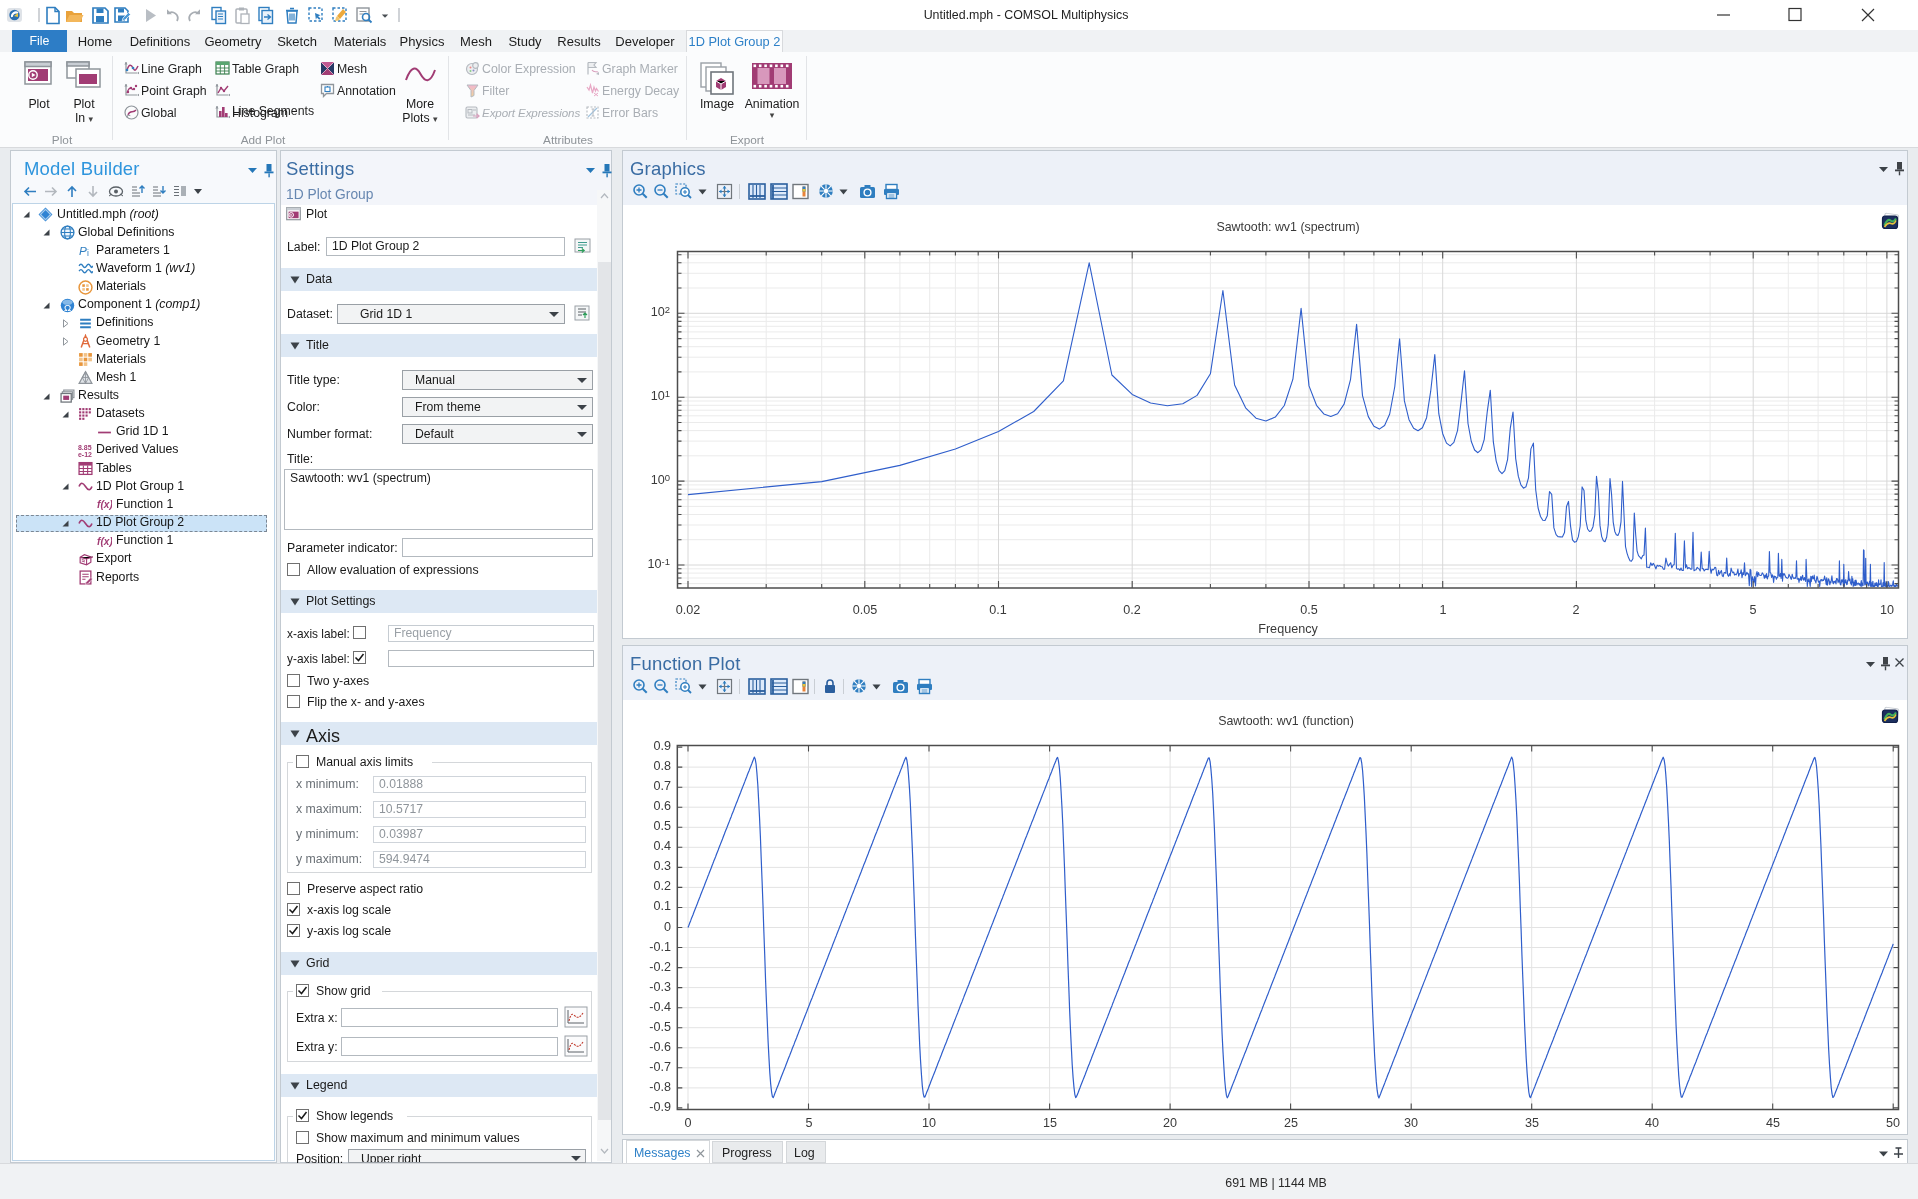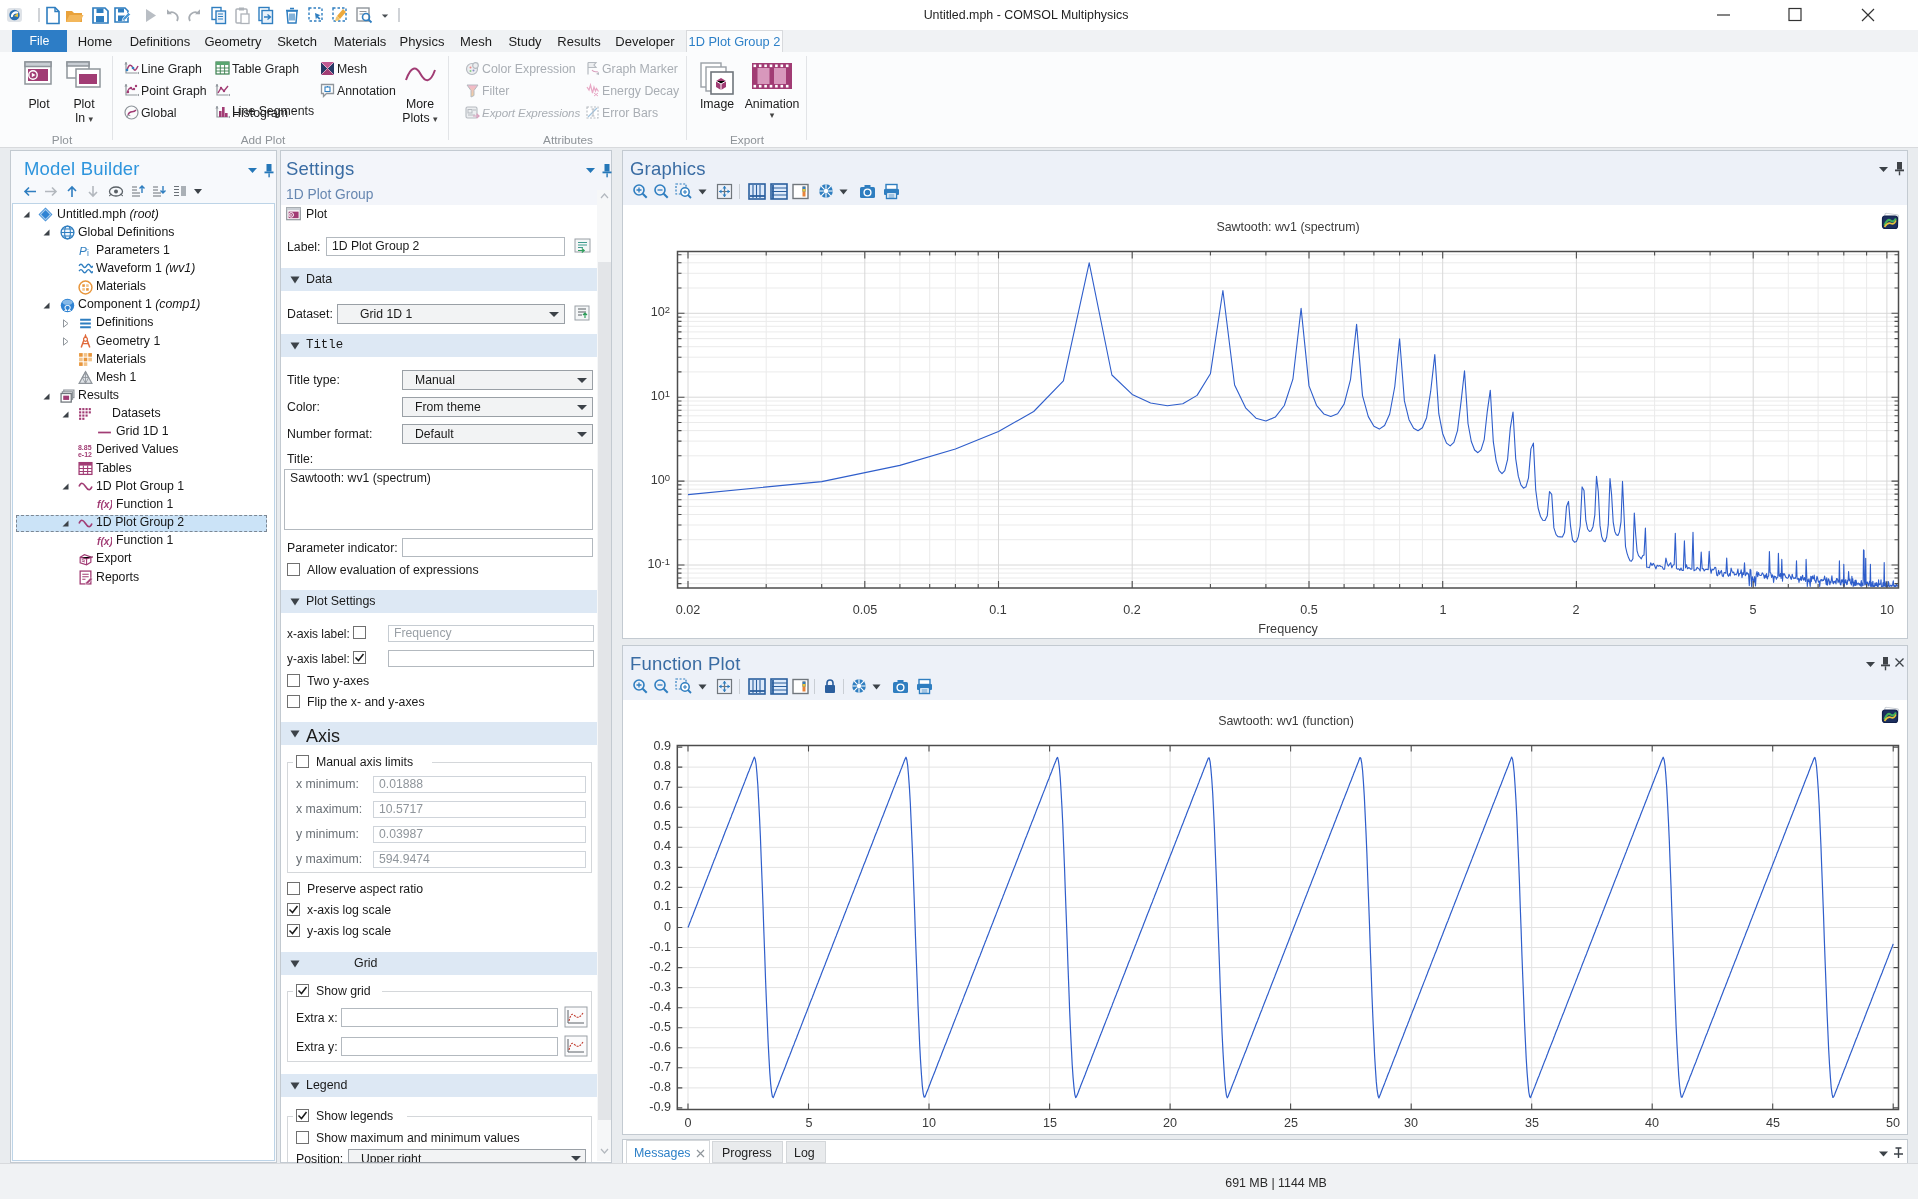--- a/index.html
+++ b/index.html
@@ -417,21 +417,21 @@
         <rect x="4" y="4" width="2" height="2"></rect>
         <rect x="7" y="4" width="2" height="2"></rect>
         <rect x="10" y="4" width="2" height="2"></rect>
         <rect x="1" y="7" width="2" height="2"></rect>
         <rect x="4" y="7" width="2" height="2"></rect>
         <rect x="7" y="7" width="2" height="2"></rect>
         <rect x="1" y="10" width="2" height="2"></rect>
         <rect x="4" y="10" width="2" height="2"></rect>
       </g>
     </svg>
-<div class="trow" style="left:112px;top:406.1px;">Datasets</div>
+<div class="trow" style="left:96px;top:406.1px;">Datasets</div>
 <svg class="ticon" style="left:97px;top:424.8px" viewBox="0 0 14 14">
       <path d="M1 7 h12" stroke="#a13c74" stroke-width="1.6"></path>
     </svg>
 <div class="trow" style="left:116px;top:424.3px;">Grid 1D 1</div>
 <svg class="ticon" style="left:78px;top:442.9px" viewBox="0 0 14 14">
       <text x="0" y="6.5" font-family="Liberation Sans" font-size="6.5" font-weight="bold" fill="#a13c74">8.85</text>
       <text x="0" y="13" font-family="Liberation Sans" font-size="6.5" font-weight="bold" fill="#a13c74">e-12</text>
     </svg>
 <div class="trow" style="left:96px;top:442.4px;">Derived Values</div>
 <svg class="ticon" style="left:78px;top:461.1px" viewBox="0 0 14 14">
@@ -512,21 +512,21 @@
     </svg>
 <svg class="abs" style="left:572px;top:303px" width="21" height="21" viewBox="0 0 21 21">
       <rect x="3" y="3" width="14" height="14" fill="#f4f6f7" stroke="#9aa0a6" stroke-width="1"></rect>
       <path d="M6 6 h8 M6 9 h8 M6 12 h4" stroke="#5a6066" stroke-width="1.1"></path>
       <path d="M13 15 v-5 m-2 2 l2-2 2 2" stroke="#2e9e5b" stroke-width="1.2" fill="none"></path>
     </svg>
 <div class="abs" style="left:281px;top:334px;width:316px;height:23px;background:#dde8f4;"></div>
     <svg class="abs" style="left:290px;top:342px" width="10" height="8" viewBox="0 0 10 8">
       <path d="M0.5 0.5 h9 L5 7.5Z" fill="#3c4248"></path>
     </svg>
-    <div class="abs" style="left:306px;top:338px;font-size:12.4px;font-family:Liberation Mono, monospace;">Title</div>
+    <div class="abs" style="left:306px;top:338px;font-size:12.4px;">Title</div>
 <div class="lab" style="left:287px;top:373px;">Title type:</div>
     <div class="cmb" style="left:402px;top:370px;width:191px;height:20px;line-height:19px;"><span style="margin-left:12px;">Manual</span></div>
     <svg class="abs" style="left:576px;top:377px" width="12" height="7" viewBox="0 0 12 7">
       <path d="M1 1 l5 5 5-5Z" fill="#3c4248"></path>
     </svg>
 <div class="lab" style="left:287px;top:400px;">Color:</div>
     <div class="cmb" style="left:402px;top:397px;width:191px;height:20px;line-height:19px;"><span style="margin-left:12px;">From theme</span></div>
     <svg class="abs" style="left:576px;top:404px" width="12" height="7" viewBox="0 0 12 7">
       <path d="M1 1 l5 5 5-5Z" fill="#3c4248"></path>
     </svg>
@@ -586,21 +586,21 @@
 <div class="lab" style="left:307px;top:903px;">x-axis log scale</div>
 <svg class="abs" style="left:287px;top:924px" width="13" height="13" viewBox="0 0 13 13">
       <rect x="0.5" y="0.5" width="12" height="12" fill="#fff" stroke="#707070"></rect>
       <path d="M2.5 6.5 l3 3 5-6.5" stroke="#1a1a1a" stroke-width="1.5" fill="none"></path>
     </svg>
 <div class="lab" style="left:307px;top:924px;">y-axis log scale</div>
 <div class="abs" style="left:281px;top:952px;width:316px;height:23px;background:#dde8f4;"></div>
     <svg class="abs" style="left:290px;top:960px" width="10" height="8" viewBox="0 0 10 8">
       <path d="M0.5 0.5 h9 L5 7.5Z" fill="#3c4248"></path>
     </svg>
-    <div class="abs" style="left:306px;top:956px;font-size:12.4px;margin-left:48px;">Grid</div>
+    <div class="abs" style="left:306px;top:956px;font-size:12.4px;">Grid</div>
 <div class="abs" style="left:287px;top:991px;width:305px;height:71px;border:1px solid #d4d7da;border-top:none;box-sizing:border-box;"></div>
 <div class="abs" style="left:287px;top:991px;width:6px;height:1px;background:#d4d7da;"></div>
 <div class="abs" style="left:382px;top:991px;width:210px;height:1px;background:#d4d7da;"></div>
 <svg class="abs" style="left:296px;top:984px" width="13" height="13" viewBox="0 0 13 13">
       <rect x="0.5" y="0.5" width="12" height="12" fill="#fff" stroke="#707070"></rect>
       <path d="M2.5 6.5 l3 3 5-6.5" stroke="#1a1a1a" stroke-width="1.5" fill="none"></path>
     </svg>
 <div class="lab" style="left:316px;top:984px;">Show grid</div>
 <div class="lab" style="left:296px;top:1011px;">Extra x:</div>
 <div class="inp" style="left:341px;top:1008px;width:217px;height:19px;"></div>

